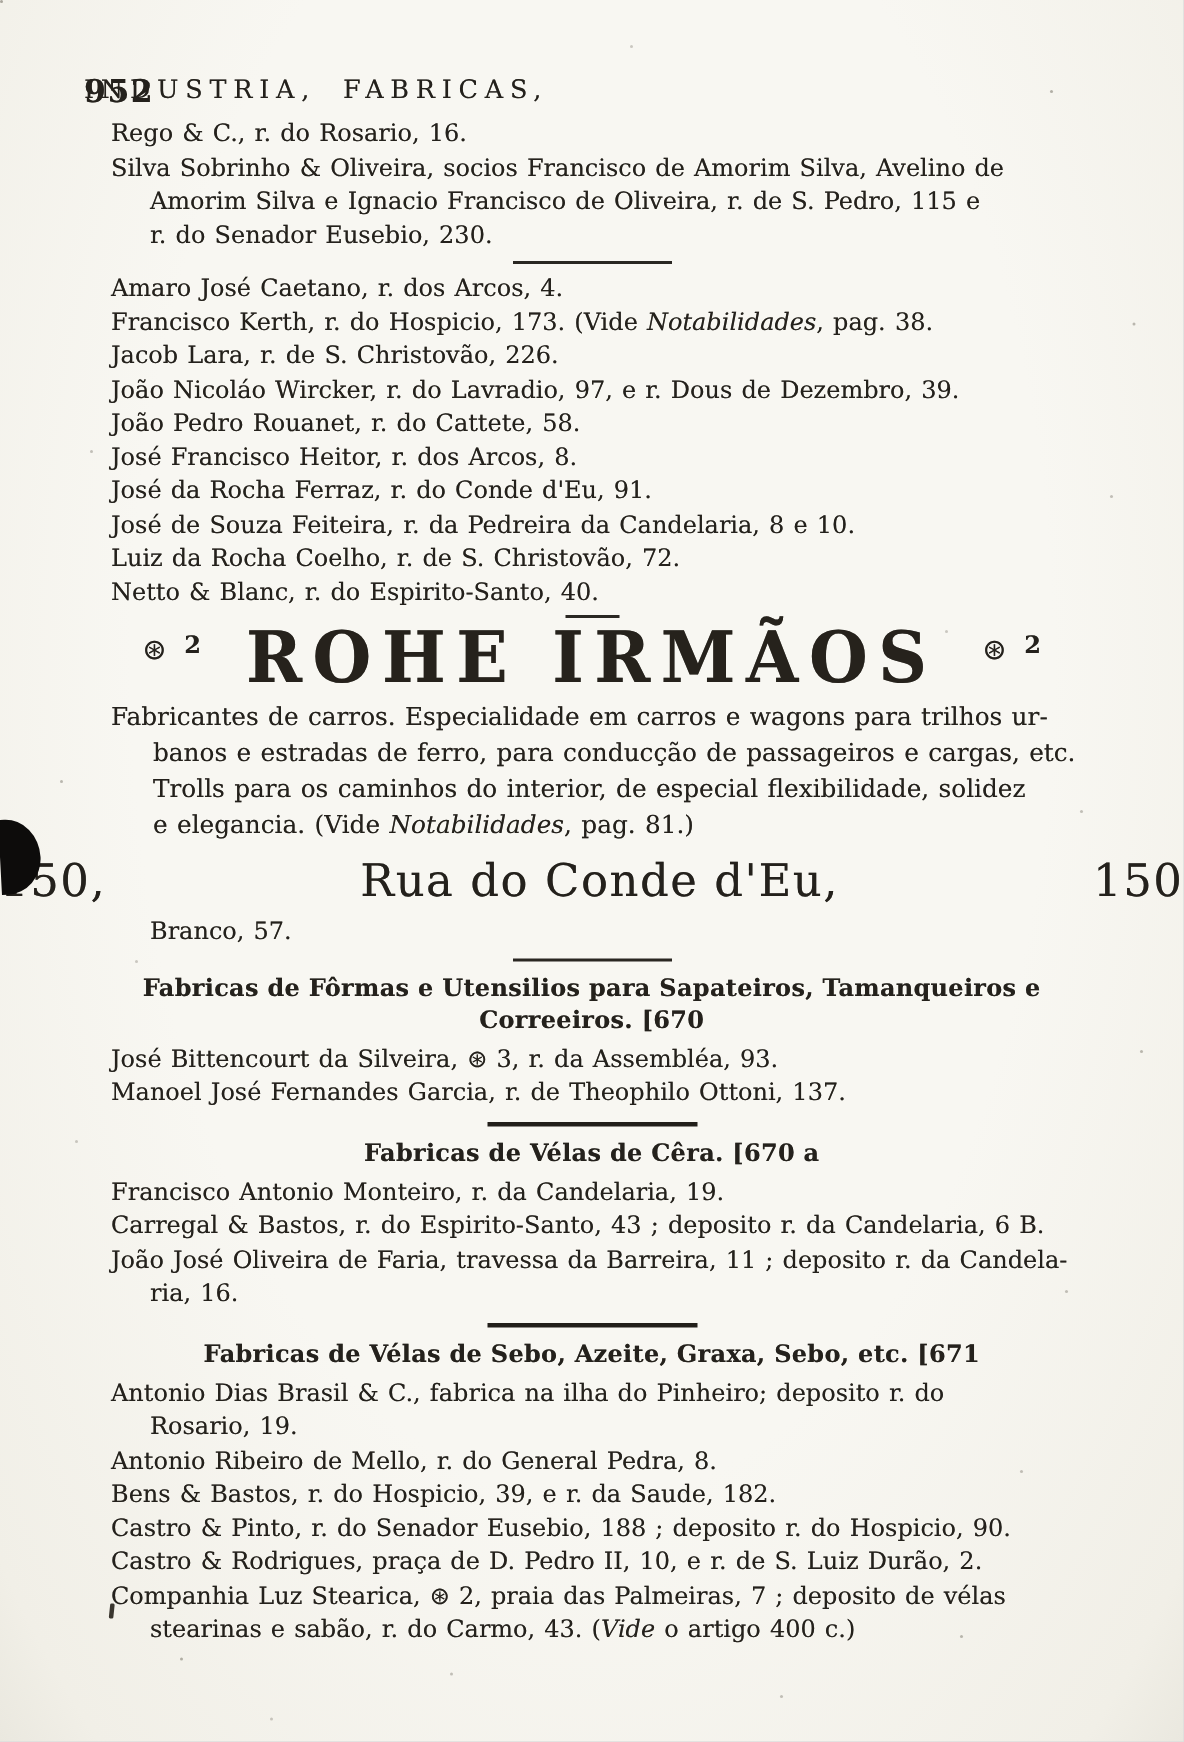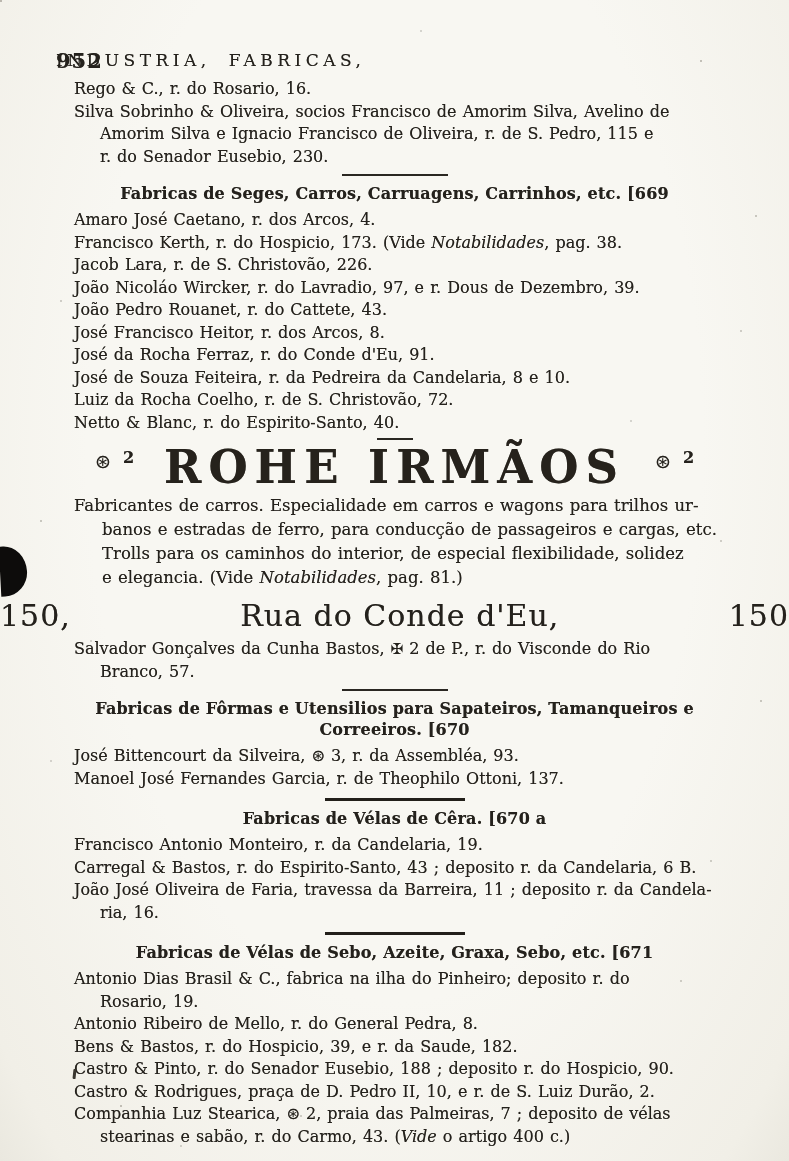--- a/index.html
+++ b/index.html
@@ -100,26 +100,25 @@
       <div class="header-title">INDUSTRIA, FABRICAS,</div>
     </div>
 
     <div class="entry">Rego &amp; C., r. do Rosario, 16.</div>
     <div class="entry">Silva Sobrinho &amp; Oliveira, socios Francisco de Amorim Silva, Avelino de</div>
     <div class="entry cont">Amorim Silva e Ignacio Francisco de Oliveira, r. de S. Pedro, 115 e</div>
     <div class="entry cont">r. do Senador Eusebio, 230.</div>
 
     <div class="rule"></div>
 
-    <div class="sec-head">Fabricas de Seges, Carros, Carruagens, Carrinhos, etc. [669</div>
     <div class="entry">Amaro José Caetano, r. dos Arcos, 4.</div>
     <div class="entry"><span>Francisco Kerth, r. do Hospicio, 173. (Vide </span><span class="it">Notabilidades</span><span>, pag. 38.</span></div>
     <div class="entry">Jacob Lara, r. de S. Christovão, 226.</div>
     <div class="entry">João Nicoláo Wircker, r. do Lavradio, 97, e r. Dous de Dezembro, 39.</div>
-    <div class="entry">João Pedro Rouanet, r. do Cattete, 43.</div>
+    <div class="entry">João Pedro Rouanet, r. do Cattete, 58.</div>
     <div class="entry">José Francisco Heitor, r. dos Arcos, 8.</div>
     <div class="entry">José da Rocha Ferraz, r. do Conde d'Eu, 91.</div>
     <div class="entry">José de Souza Feiteira, r. da Pedreira da Candelaria, 8 e 10.</div>
     <div class="entry">Luiz da Rocha Coelho, r. de S. Christovão, 72.</div>
     <div class="entry">Netto &amp; Blanc, r. do Espirito-Santo, 40.</div>
 
     <div class="rule-mini"></div>
 
     <div class="rohe-row">
       <span class="medal-group">
@@ -137,21 +136,20 @@
       <div class="line cont">banos e estradas de ferro, para conducção de passageiros e cargas, etc.</div>
       <div class="line cont">Trolls para os caminhos do interior, de especial flexibilidade, solidez</div>
       <div class="line cont"><span>e elegancia. (Vide </span><span class="it">Notabilidades</span><span>, pag. 81.)</span></div>
     </div>
     <div class="address-row">
       <span>150,</span>
       <span>Rua do Conde d'Eu,</span>
       <span>150</span>
     </div>
 
-    <div class="entry"><span>Salvador Gonçalves da Cunha Bastos, </span><span class="cross">✠</span><span> 2 de P., r. do Visconde do Rio</span></div>
     <div class="entry cont">Branco, 57.</div>
 
     <div class="rule"></div>
 
     <div class="sec-head">
       <div>Fabricas de Fôrmas e Utensilios para Sapateiros, Tamanqueiros e</div>
       <div>Correeiros. [670</div>
     </div>
     <div class="entry"><span>José Bittencourt da Silveira, </span><span class="medal">⊛</span><span> 3, r. da Assembléa, 93.</span></div>
     <div class="entry">Manoel José Fernandes Garcia, r. de Theophilo Ottoni, 137.</div>

